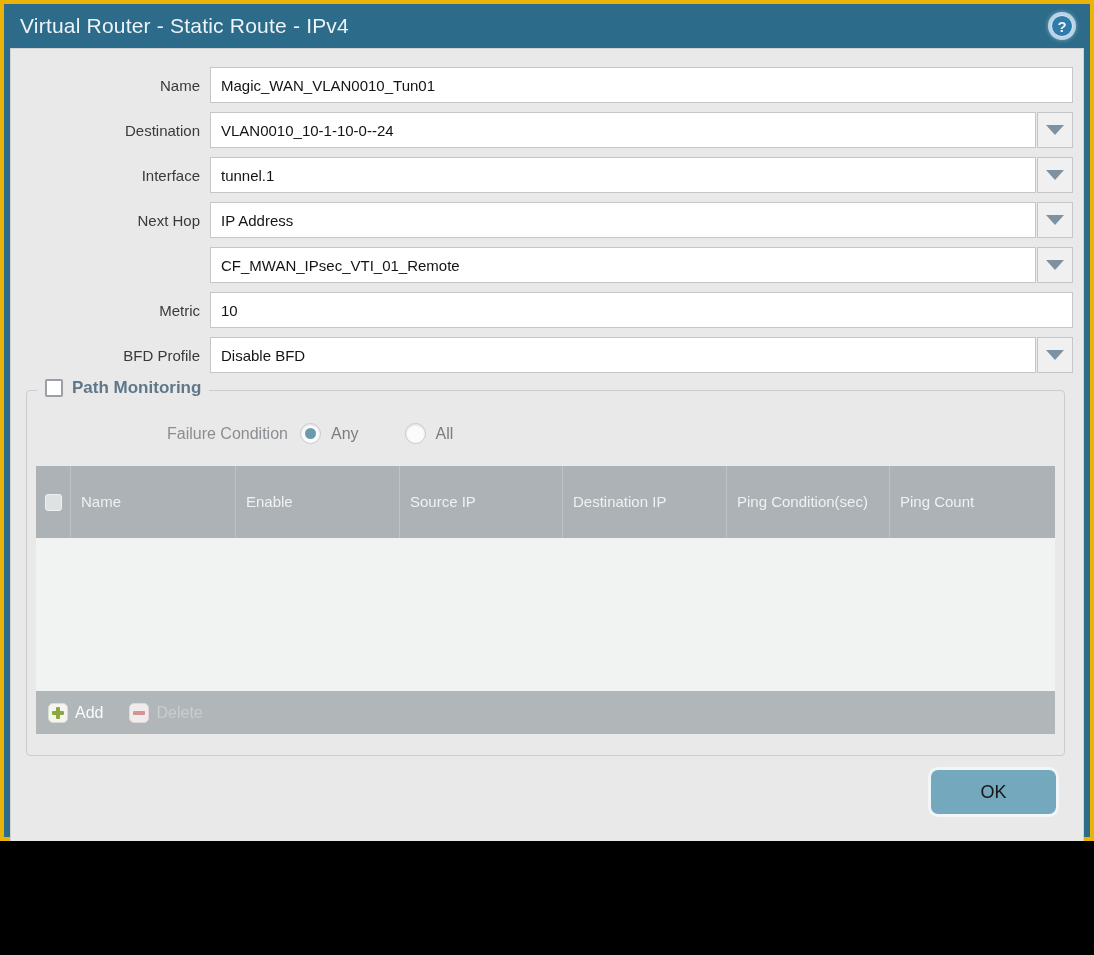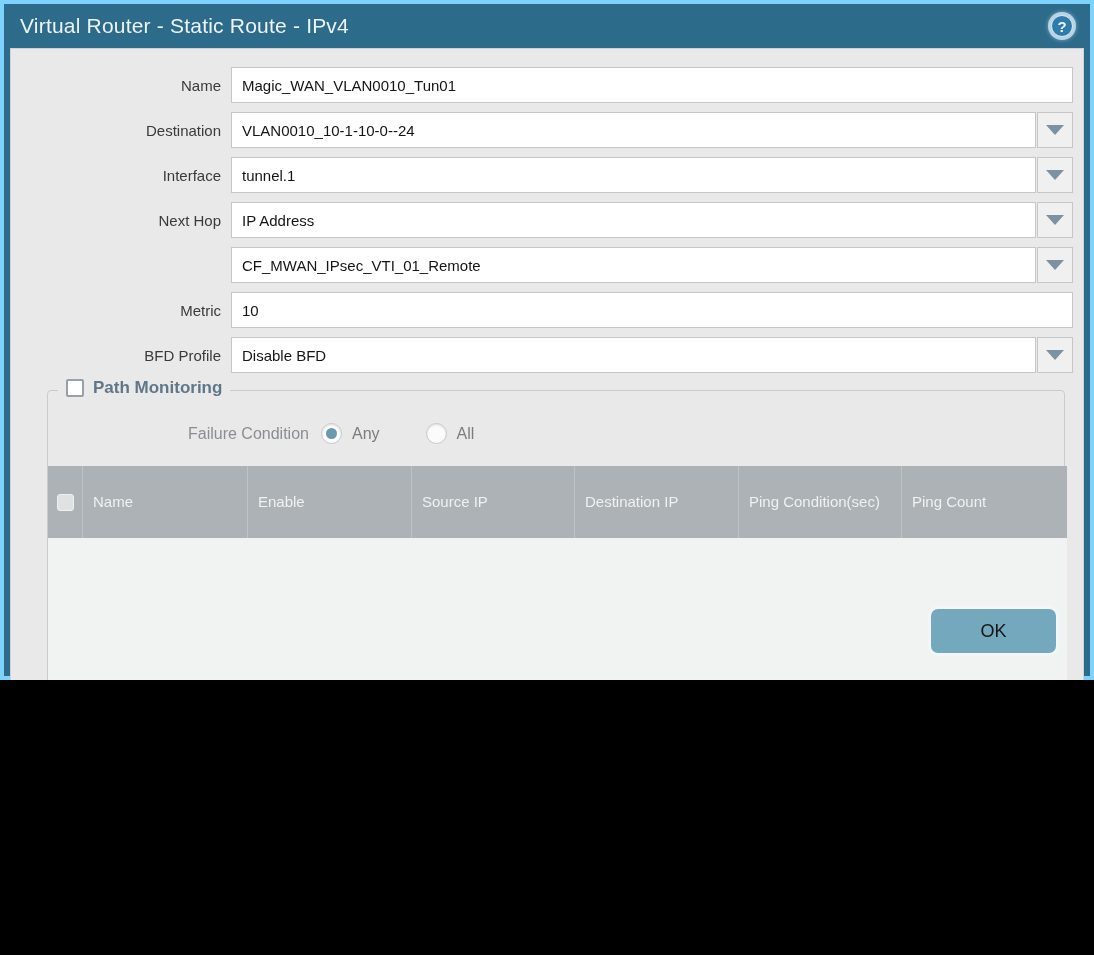--- a/index.html
+++ b/index.html
@@ -1,27 +1,27 @@
 <!DOCTYPE html>
 <html><head>
 <meta charset="utf-8">
 <style>
   * { box-sizing: border-box; margin: 0; padding: 0; }
   body { background: #000; font-family: "Liberation Sans", sans-serif; }
-  .screen { position: relative; width: 1094px; height: 680px; background: #7dd3fc; }
+  .screen { position: relative; width: 1094px; height: 841px; background: #eab308; }
   .frame { position: absolute; left: 4px; top: 4px; right: 4px; bottom: 4px; background: #2d6b8b; }
 
   
   .titlebar { height: 44px; display: flex; align-items: center; justify-content: space-between; padding: 0 14px 0 16px; }
   .title { color: #edf3f6; font-size: 21px; letter-spacing: 0.2px; }
   .help { width: 28px; height: 28px; border-radius: 50%; background: #b7d3e6; display: flex; align-items: center; justify-content: center; cursor: pointer; box-shadow: 0 0 4px rgba(255,255,255,.4); }
   .help-inner { width: 22px; height: 22px; border-radius: 50%; background: #2f7cab; color: #eaf3fa; font-weight: bold; font-size: 15px; display: flex; align-items: center; justify-content: center; border: 1px solid #d9e9f4; }
 
   
-  .panel { position: absolute; left: 6px; right: 6px; top: 44px; height: 818px; background: #e9e9e9; border: 1px solid #d2d2d2; padding: 18px 10px 0 28px; }
+  .panel { position: absolute; left: 6px; right: 6px; top: 44px; height: 818px; background: #e9e9e9; border: 1px solid #d2d2d2; padding: 18px 10px 0 7px; }
 
   
   .row { display: flex; align-items: center; height: 36px; margin-bottom: 9px; }
   .row-label { width: 192px; text-align: right; padding-right: 10px; font-size: 15px; color: #3a3a3a; white-space: nowrap; }
   .field { flex: 1; display: flex; height: 36px; }
   .txt { flex: 1; height: 36px; border: 1px solid #c6c6c6; padding: 0 10px; font-size: 15px; color: #141414; background: #fff; outline: none; font-family: "Liberation Sans", sans-serif; }
   .txt::placeholder { color: #9aa1a8; }
   .dd-btn { width: 36px; height: 36px; background: #f0f0f0; border: 1px solid #c6c6c6; margin-left: 1px; display: flex; align-items: center; justify-content: center; cursor: pointer; }
   .dd-arrow { width: 0; height: 0; border-left: 9px solid transparent; border-right: 9px solid transparent; border-top: 10px solid #7e91a0; }
 

